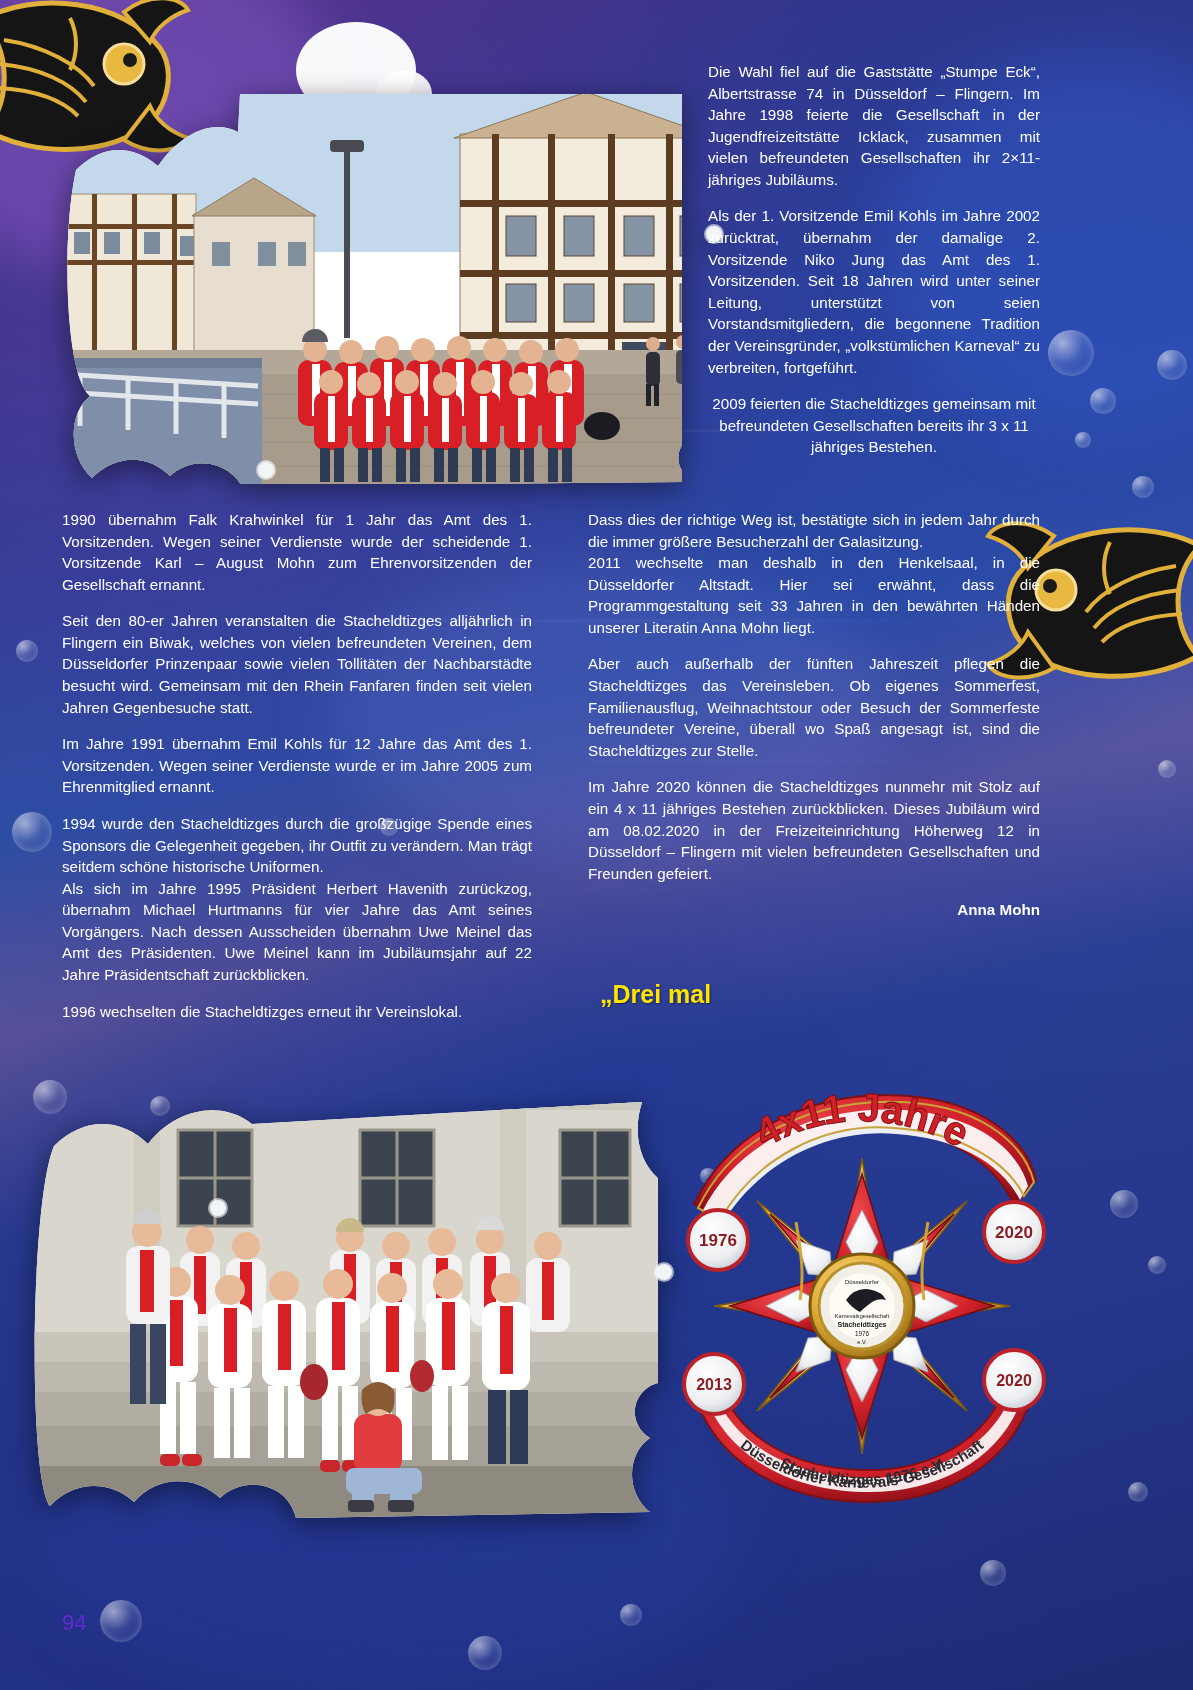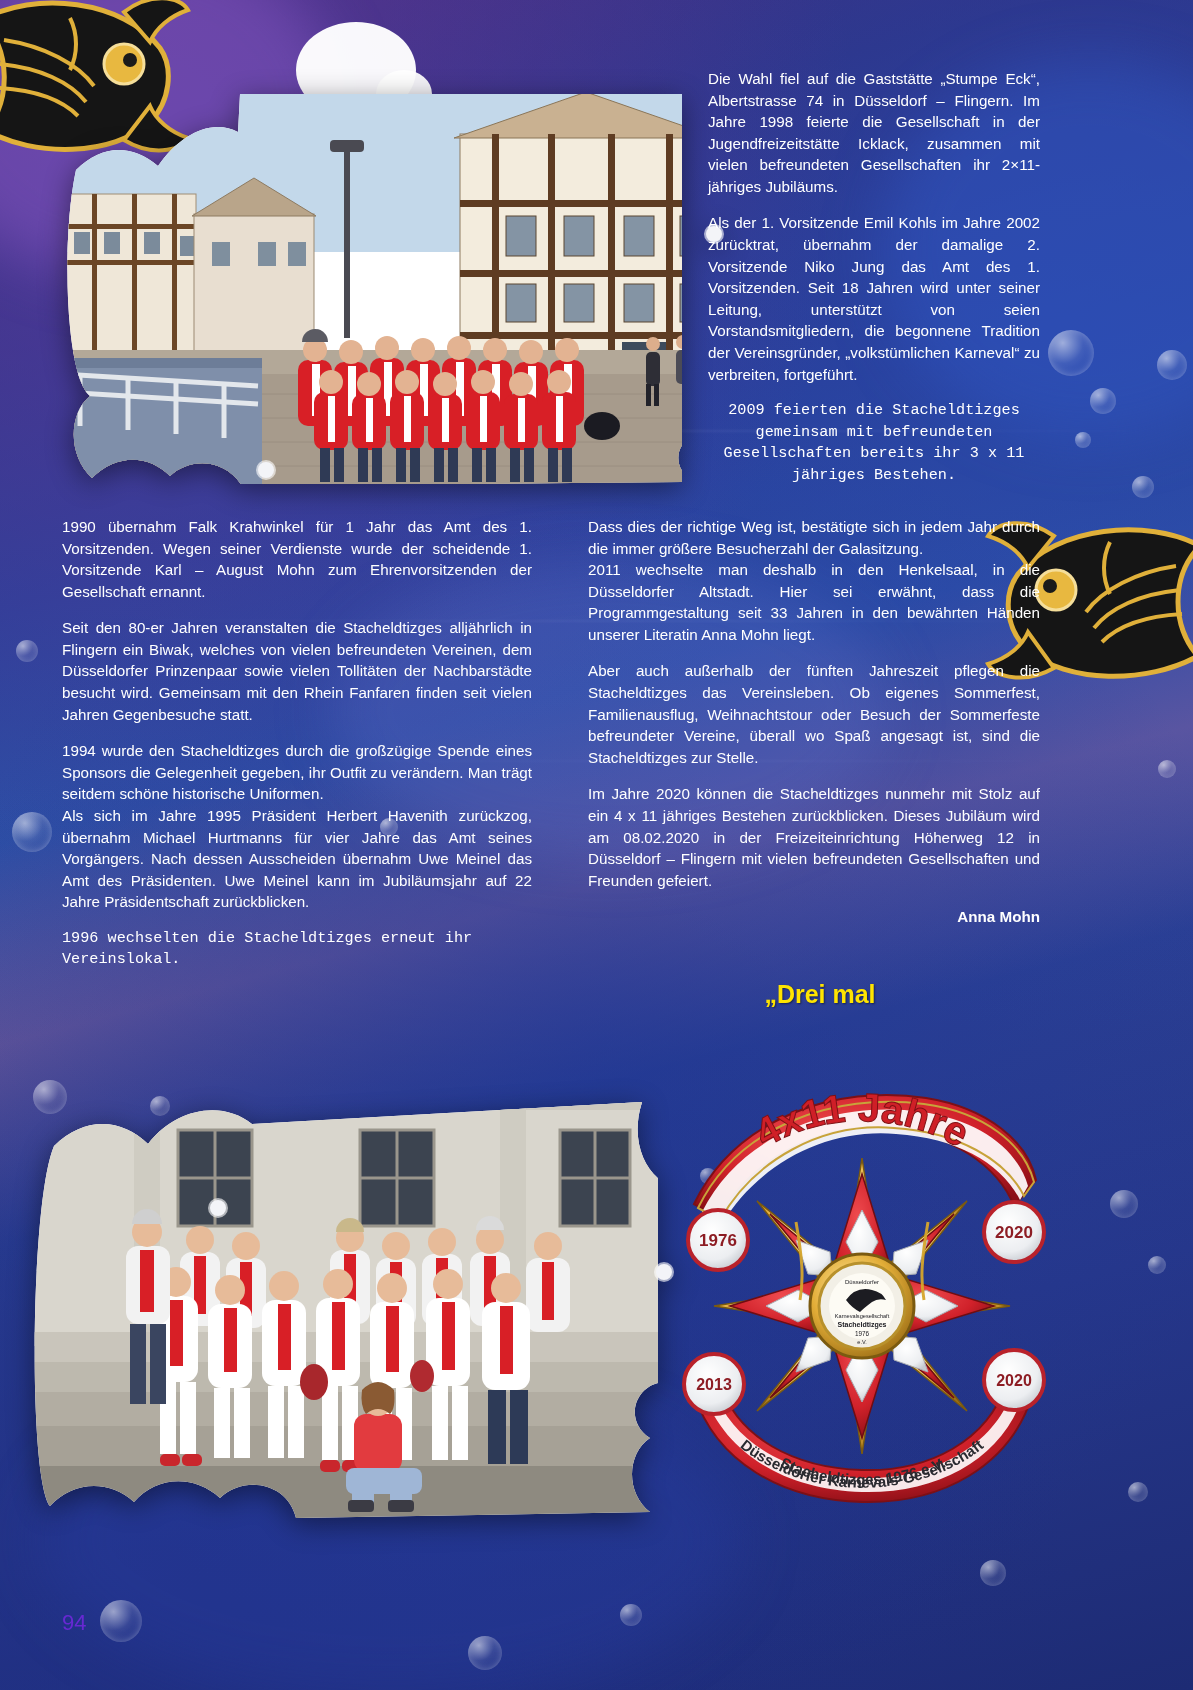--- a/index.html
+++ b/index.html
@@ -20,37 +20,37 @@
     box-shadow:inset 0 0 8px rgba(255,255,255,.35);pointer-events:none;}
   .streak{position:absolute;background:linear-gradient(90deg,rgba(255,255,255,0),rgba(200,210,255,.20),rgba(255,255,255,0));
     height:2px;filter:blur(1px);pointer-events:none;}
   .glow{position:absolute;border-radius:50%;filter:blur(28px);pointer-events:none;}
 
   
   .fish{position:absolute;pointer-events:none;}
 
   
   .col{position:absolute;color:#fff;font-size:15.2px;line-height:1.42;text-align:justify;}
-  .col p{margin:8px 0 15px 0;}
-  .col p:last-child{margin-bottom:0;font-family:Liberation Mono, monospace;}
+  .col p{margin:1px 0 15px 0;}
+  .col p:last-child{margin-bottom:0;}
   .sig{display:block;text-align:right;font-weight:bold;}
 
   
   .photo-wrap{position:absolute;}
   .ticket{
     filter:drop-shadow(0 6px 14px rgba(0,0,0,.45));
   }
   .hole{position:absolute;width:16px;height:16px;border-radius:50%;
     background:#f3f4f8;box-shadow:0 0 0 2px rgba(255,255,255,.6);}
 
   
   .medal{position:absolute;}
   
   .yellow-title{position:absolute;color:#ffe400;font-weight:bold;font-size:25px;
-     text-align:center;line-height:1.28;text-shadow:1px 1px 2px rgba(0,0,0,.45);}
+     text-align:left;line-height:1.28;text-shadow:1px 1px 2px rgba(0,0,0,.45);}
   
   .pageno{position:absolute;color:#6d28d9;font-size:22px;opacity:.92;}
 </style>
 </head>
 <body>
 
 <div class="glow" style="left:-80px;top:-60px;width:420px;height:340px;background:rgba(140,90,200,.45);"></div>
 <div class="glow" style="left:880px;top:60px;width:420px;height:380px;background:rgba(50,90,200,.40);"></div>
 <div class="glow" style="left:330px;top:560px;width:560px;height:300px;background:rgba(120,130,220,.20);"></div>
 <div class="glow" style="left:40px;top:1380px;width:700px;height:320px;background:rgba(40,60,160,.38);"></div>
@@ -296,20 +296,21 @@
 
 <div class="col" style="left:708px;top:60px;width:332px;">
   <p>Die Wahl fiel auf die Gaststätte „Stumpe Eck“, Albertstrasse 74 in Düsseldorf – Flingern. Im Jahre 1998 feierte die Gesellschaft in der Jugendfreizeitstätte Icklack, zusammen mit vielen befreundeten Gesellschaften ihr 2×11-jähriges Jubiläums.</p>
   <p>Als der 1. Vorsitzende Emil Kohls im Jahre 2002 zurücktrat, übernahm der damalige 2. Vorsitzende Niko Jung das Amt des 1. Vorsitzenden. Seit 18 Jahren wird unter seiner Leitung, unterstützt von seien Vorstandsmitgliedern, die begonnene Tradition der Vereinsgründer, „volkstümlichen Karneval“ zu verbreiten, fortgeführt.</p>
   <p style="text-align:center;">2009 feierten die Stacheldtizges gemeinsam mit befreundeten Gesellschaften bereits ihr 3 x 11 jähriges Bestehen.</p>
 </div>
 
 <div class="col" style="left:62px;top:508px;width:470px;">
   <p>1990 übernahm Falk Krahwinkel für 1 Jahr das Amt des 1. Vorsitzenden. Wegen seiner Verdienste wurde der scheidende 1. Vorsitzende Karl – August Mohn zum Ehrenvorsitzenden der Gesellschaft ernannt.</p>
   <p>Seit den 80-er Jahren veranstalten die Stacheldtizges alljährlich in Flingern ein Biwak, welches von vielen befreundeten Vereinen, dem Düsseldorfer Prinzenpaar sowie vielen Tollitäten der Nachbarstädte besucht wird. Gemeinsam mit den Rhein Fanfaren finden seit vielen Jahren Gegenbesuche statt.</p>
+  <p>Im Jahre 1991 übernahm Emil Kohls für 12 Jahre das Amt des 1. Vorsitzenden. Wegen seiner Verdienste wurde er im Jahre 2005 zum Ehrenmitglied ernannt.</p>
   <p style="white-space:pre-line;">1994 wurde den Stacheldtizges durch die großzügige Spende eines Sponsors die Gelegenheit gegeben, ihr Outfit zu verändern. Man trägt seitdem schöne historische Uniformen.
 Als sich im Jahre 1995 Präsident Herbert Havenith zurückzog, übernahm Michael Hurtmanns für vier Jahre das Amt seines Vorgängers. Nach dessen Ausscheiden übernahm Uwe Meinel das Amt des Präsidenten. Uwe Meinel kann im Jubiläumsjahr auf 22 Jahre Präsidentschaft zurückblicken.</p>
   <p style="text-align:left;">1996 wechselten die Stacheldtizges erneut ihr Vereinslokal.</p>
 </div>
 
 <div class="col" style="left:588px;top:508px;width:452px;">
   <p style="white-space:pre-line;">Dass dies der richtige Weg ist, bestätigte sich in jedem Jahr durch die immer größere Besucherzahl der Galasitzung.
 2011 wechselte man deshalb in den Henkelsaal, in die Düsseldorfer Altstadt. Hier sei erwähnt, dass die Programmgestaltung seit 33 Jahren in den bewährten Händen unserer Literatin Anna Mohn liegt.</p>
   <p>Aber auch außerhalb der fünften Jahreszeit pflegen die Stacheldtizges das Vereinsleben. Ob eigenes Sommerfest, Familienausflug, Weihnachtstour oder Besuch der Sommerfeste befreundeter Vereine, überall wo Spaß angesagt ist, sind die Stacheldtizges zur Stelle.</p>
   <p>Im Jahre 2020 können die Stacheldtizges nunmehr mit Stolz auf ein 4 x 11 jähriges Bestehen zurückblicken. Dieses Jubiläum wird am 08.02.2020 in der Freizeiteinrichtung Höherweg 12 in Düsseldorf – Flingern  mit vielen befreundeten Gesellschaften und Freunden gefeiert.</p>

